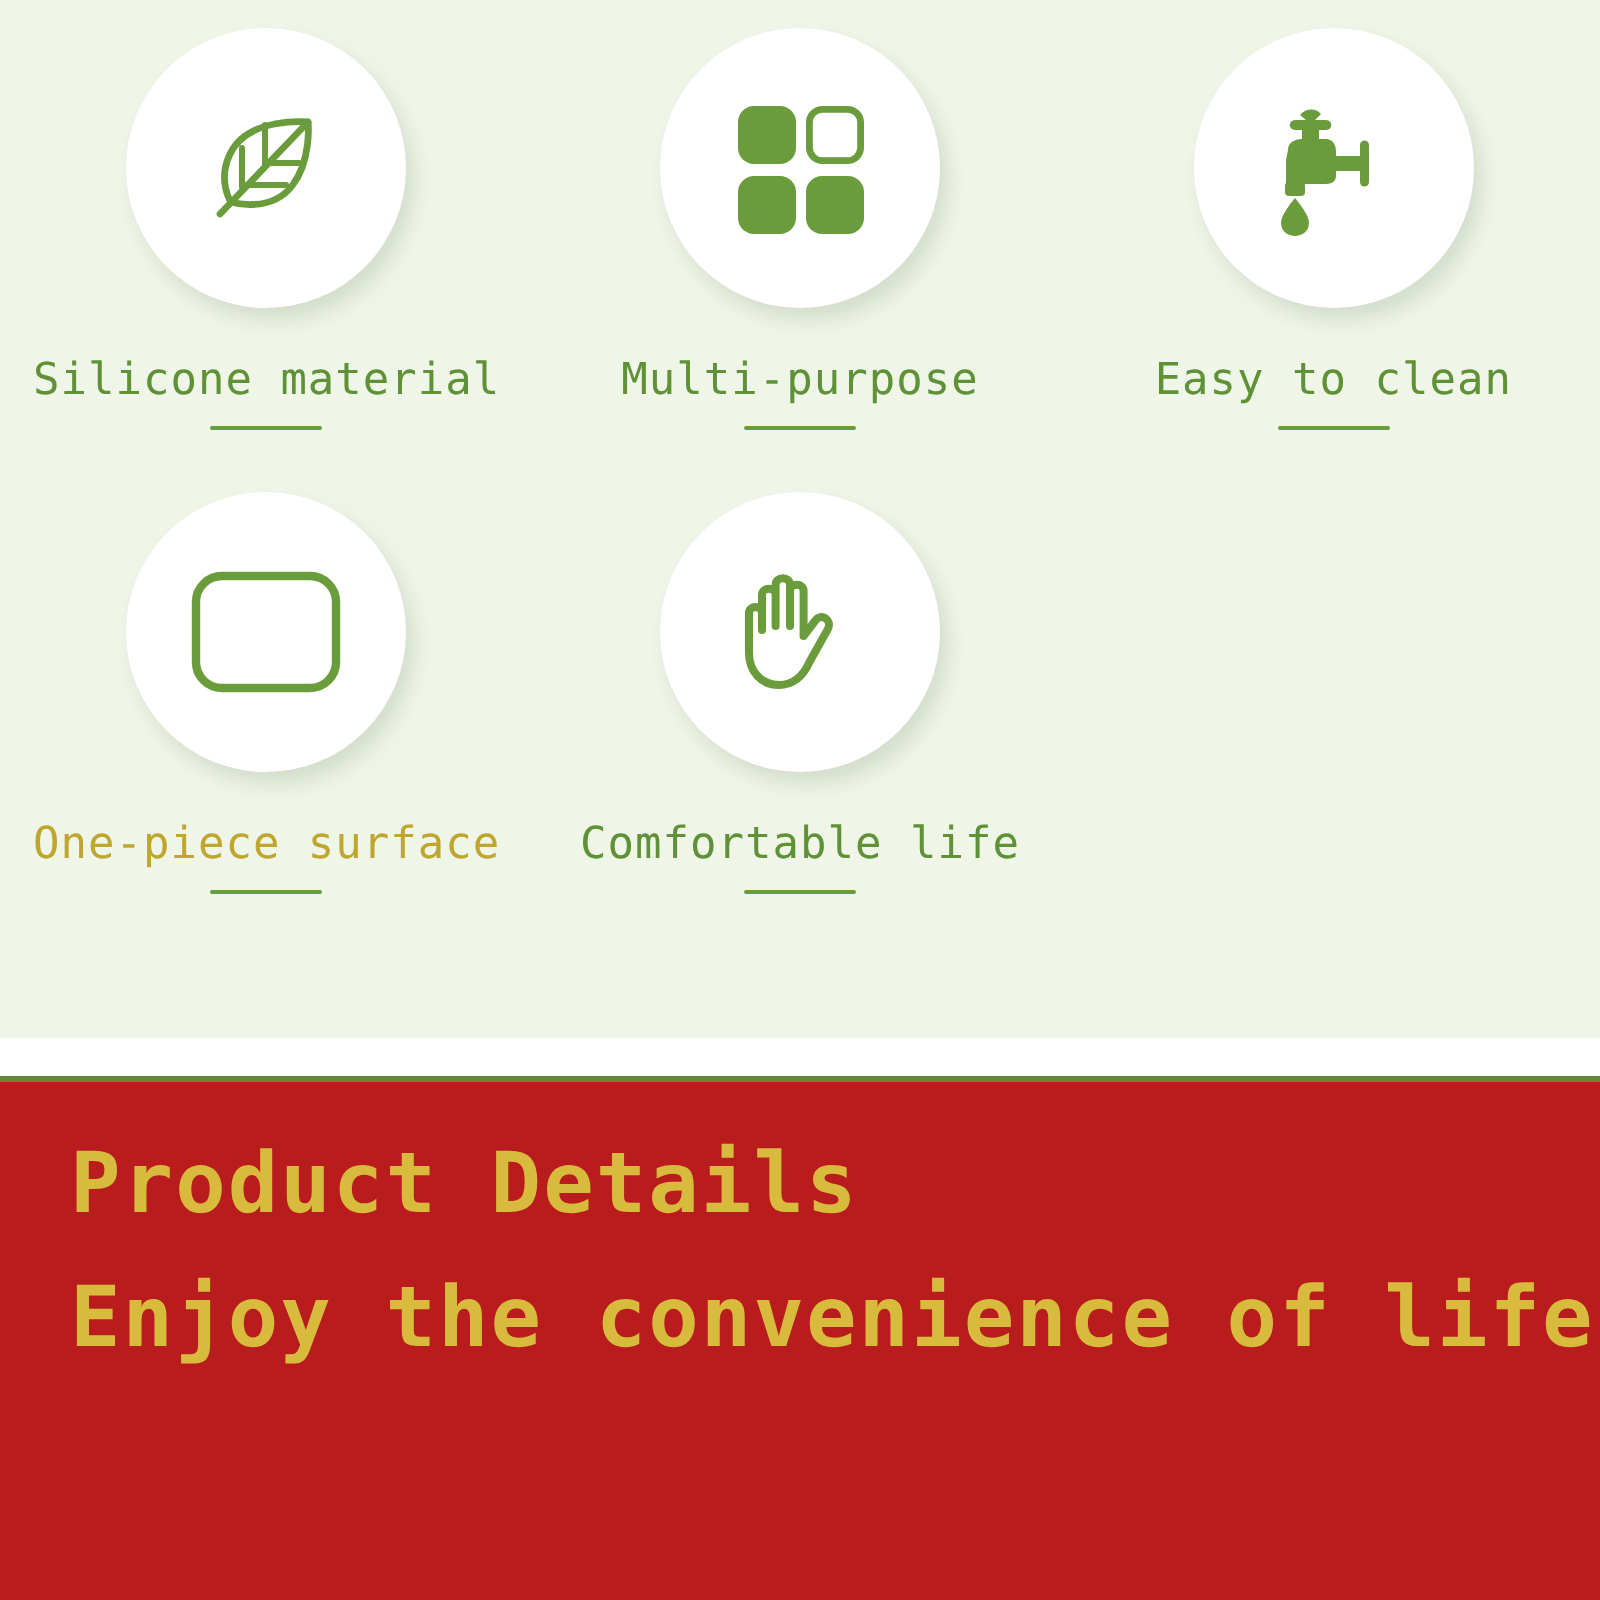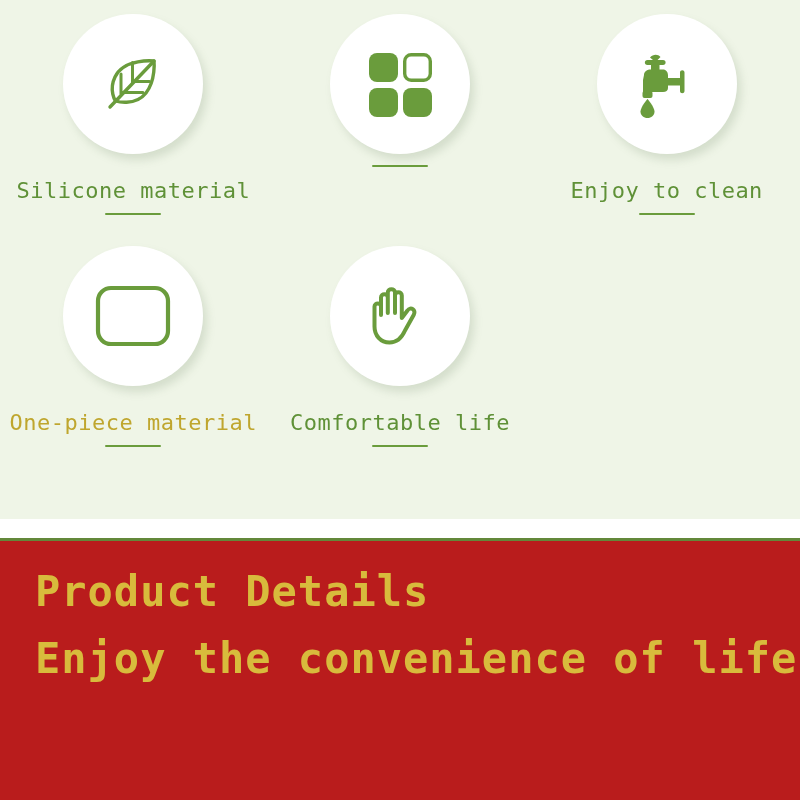--- a/index.html
+++ b/index.html
@@ -153,54 +153,55 @@
         <div class="icon-bubble">
           <span>
             <svg width="74" height="74" viewBox="0 0 74 74" fill="none">
               <rect x="6" y="6" width="29" height="29" rx="8" fill="#6a9c3c"></rect>
               <rect x="41.7" y="7.7" width="25.6" height="25.6" rx="6.5" stroke="#6a9c3c" stroke-width="3.4" fill="none"></rect>
               <rect x="6" y="41" width="29" height="29" rx="8" fill="#6a9c3c"></rect>
               <rect x="40" y="41" width="29" height="29" rx="8" fill="#6a9c3c"></rect>
             </svg>
           </span>
         </div>
+        <div class="feature-label">Multi-purpose</div>
         <div class="label-underline"></div>
       </div>
 
       <div class="feature-cell">
         <div class="icon-bubble">
           <span>
             <svg width="74" height="74" viewBox="0 0 74 74" fill="none">
 
               <path d="M20 10.5 C23 7 28 7 30.5 10 L27.5 13 L33 13 C36.5 13 36.5 18 33 18 L17.5 18 C14 18 14 13 17.5 13 L23 13 Z" fill="#6a9c3c"></path>
 
               <rect x="21" y="17" width="8.5" height="12" fill="#6a9c3c"></rect>
 
               <path d="M14 28 C14 24.5 17 22.5 21 22.5 L33 22.5 C36 22.5 38 25 38 28.5 L38 31 L50 31 L50 25.5 C50 22.5 54.5 22.5 54.5 25.5 L54.5 44 C54.5 47 50 47 50 44 L50 38.5 L38 38.5 L38 41 C38 43.5 36 45 33 45 L21 45 L21 50 L13 50 L13 33 Z" fill="#6a9c3c"></path>
 
               <rect x="12.5" y="44" width="10" height="7" rx="2" fill="#6a9c3c"></rect>
 
               <path d="M17.5 52 C17.5 52 10.5 60 10.5 64.5 C10.5 68.5 13.8 71 17.5 71 C21.2 71 24.5 68.5 24.5 64.5 C24.5 60 17.5 52 17.5 52 Z" fill="#6a9c3c"></path>
             </svg>
           </span>
         </div>
-        <div class="feature-label">Enjoy to clean</div>
+        <div class="feature-label">Easy to clean</div>
         <div class="label-underline"></div>
       </div>
 
 
       <div class="feature-cell">
         <div class="icon-bubble">
           <span>
             <svg width="76" height="62" viewBox="0 0 76 62" fill="none">
               <rect x="3" y="3" width="70" height="56" rx="13" stroke="#6a9c3c" stroke-width="4.2" fill="none"></rect>
             </svg>
           </span>
         </div>
-        <div class="feature-label gold">One-piece material</div>
+        <div class="feature-label gold">One-piece surface</div>
         <div class="label-underline"></div>
       </div>
 
       <div class="feature-cell">
         <div class="icon-bubble">
           <span>
             <svg width="74" height="78" viewBox="0 0 74 78" fill="none">
               <path d="M11.5 41.5 L11.5 29.5 C11.5 25.5 18 25.5 18 29.5 L18 38
                        L18 20.5 C18 16.3 24.8 16.3 24.8 20.5 L24.8 36
                        L24.8 15.5 C24.8 11 32 11 32 15.5 L32 36

